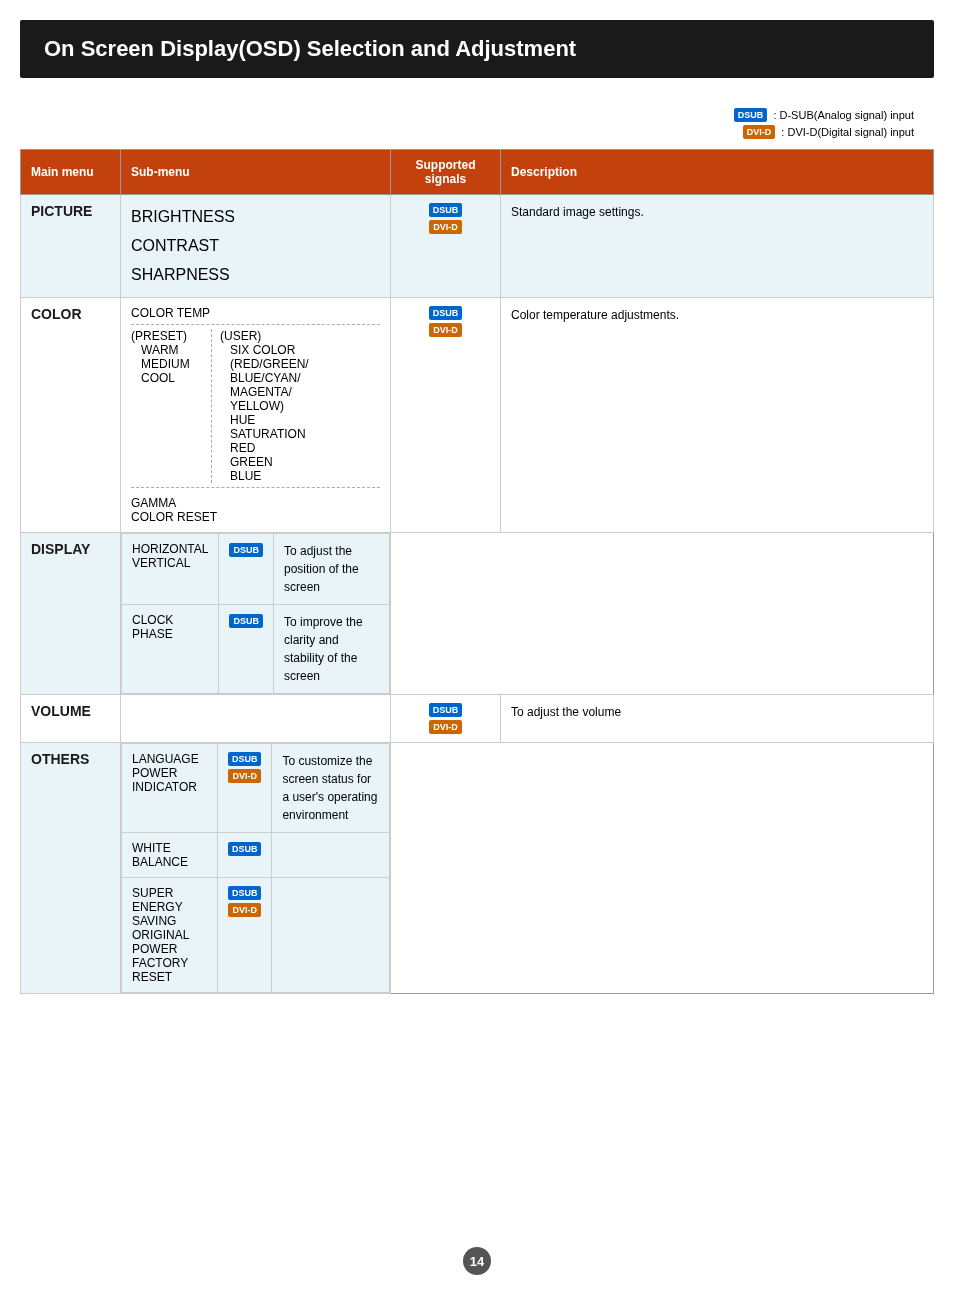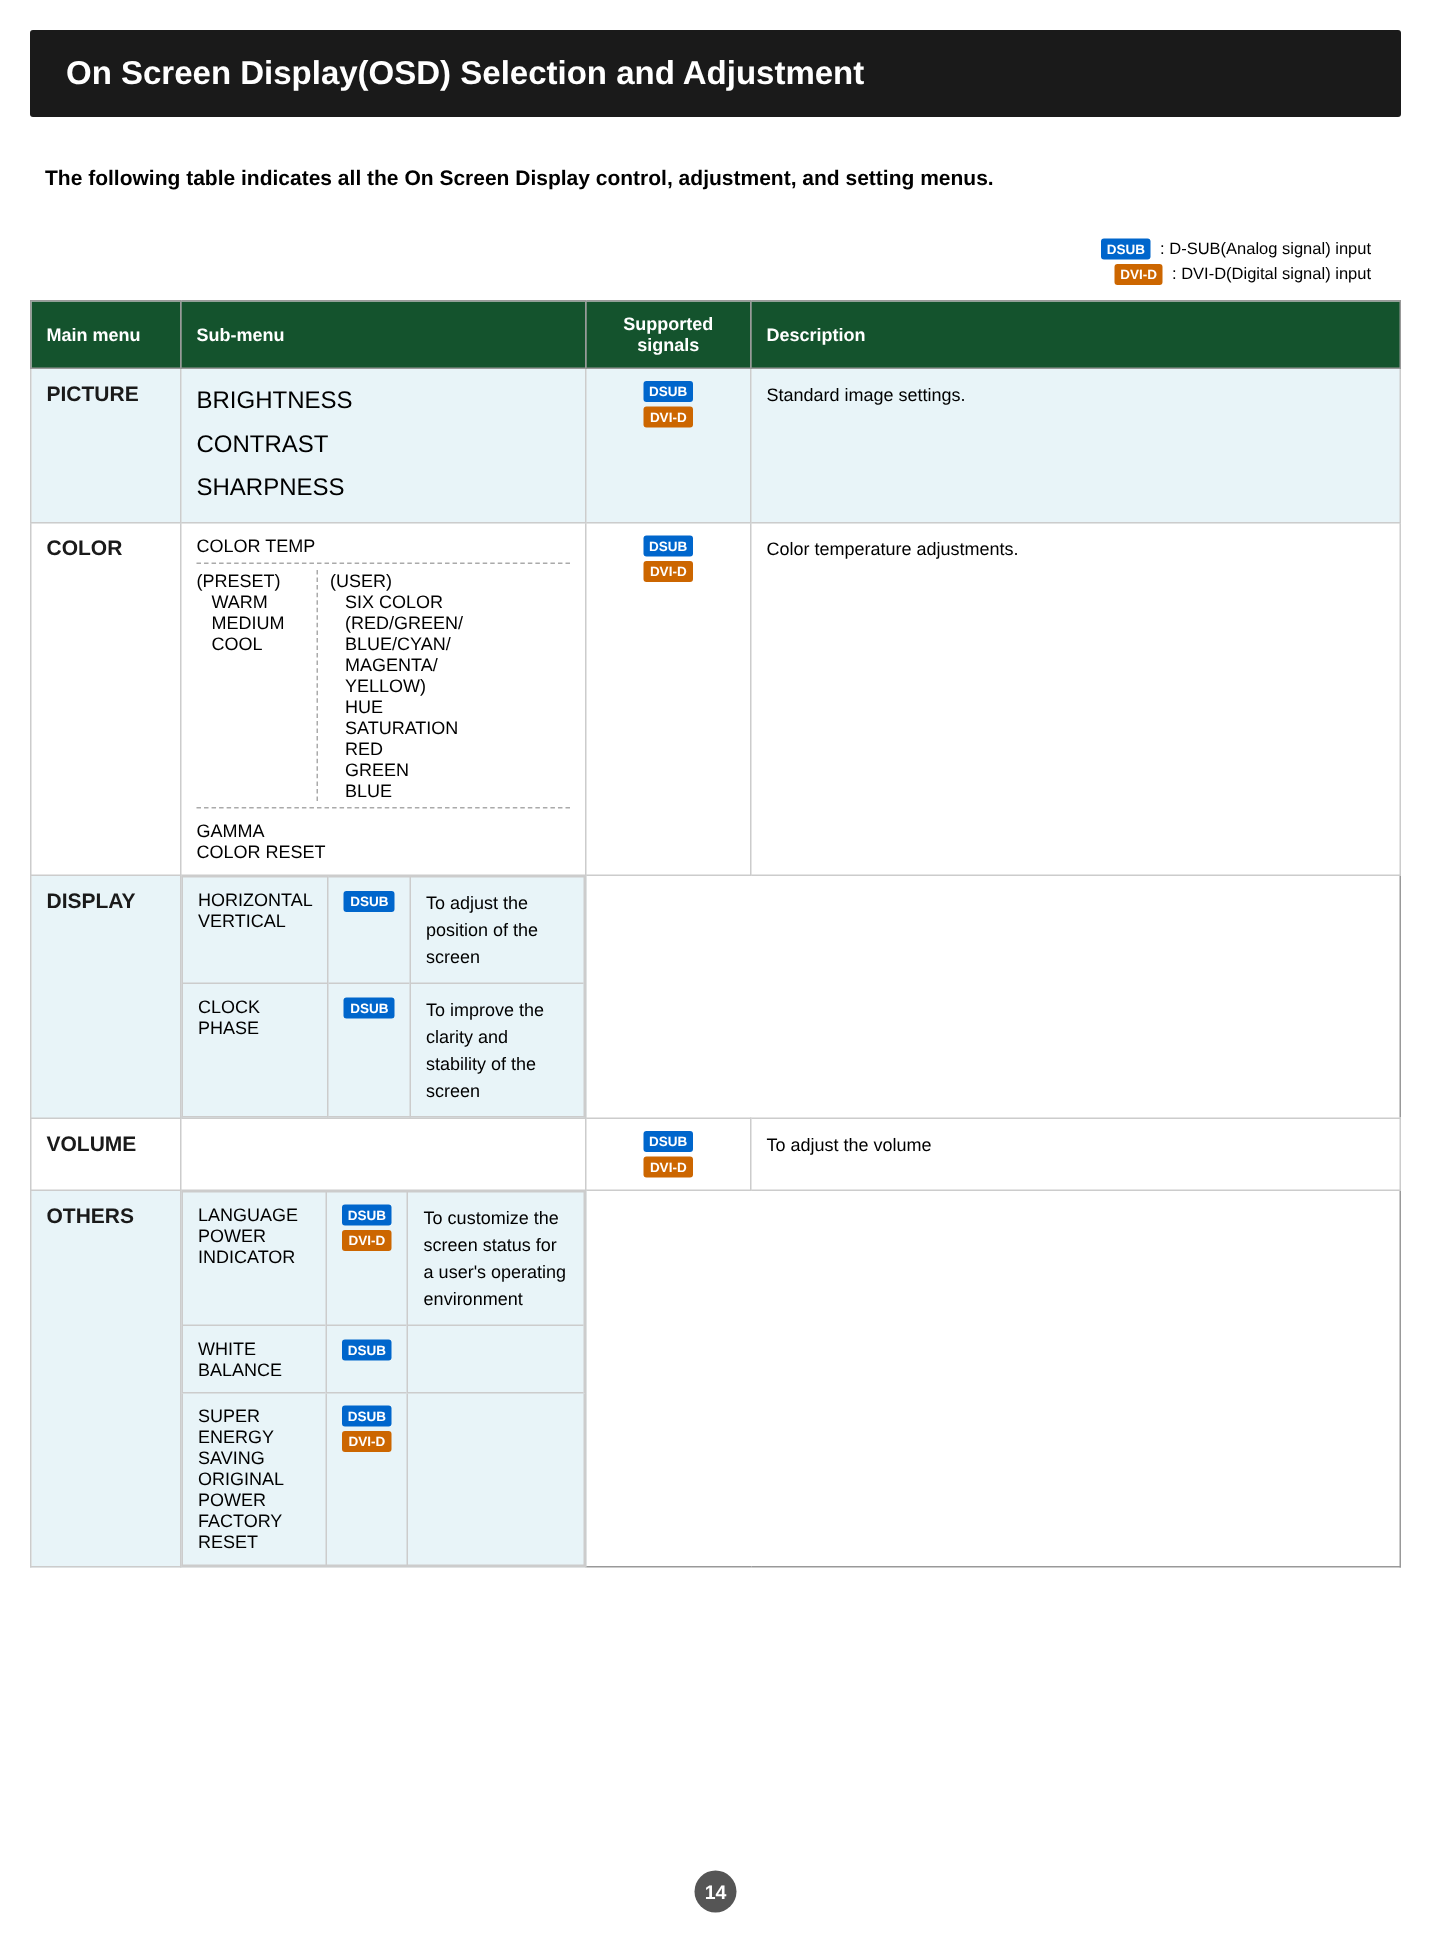--- a/index.html
+++ b/index.html
@@ -73,21 +73,21 @@
     }
 
     .main-table {
       width: 100%;
       border-collapse: collapse;
       border: 1px solid #999;
       font-size: 12px;
     }
 
     .main-table th {
-      background: #14532d;
+      background: #c2410c;
       color: #fff;
       font-weight: bold;
       padding: 8px 10px;
       text-align: left;
       border: 1px solid #999;
       font-size: 12px;
     }
 
     .main-table th:first-child {
       width: 100px;
@@ -212,21 +212,20 @@
 </head>
 <body>
 
 <div class="page-wrapper">
   <div class="page-container">
 
     <div class="header-bar">
       <span>On Screen Display(OSD) Selection and Adjustment</span>
     </div>
 
-    <p class="intro-text">The following table indicates all the On Screen Display control, adjustment, and setting menus.</p>
 
     <div class="signal-legend">
       <div class="signal-legend-item">
         <span class="badge badge-dsub">DSUB</span>
         <span>: D-SUB(Analog signal) input</span>
       </div>
       <div class="signal-legend-item">
         <span class="badge badge-dvid">DVI-D</span>
         <span>: DVI-D(Digital signal) input</span>
       </div>

